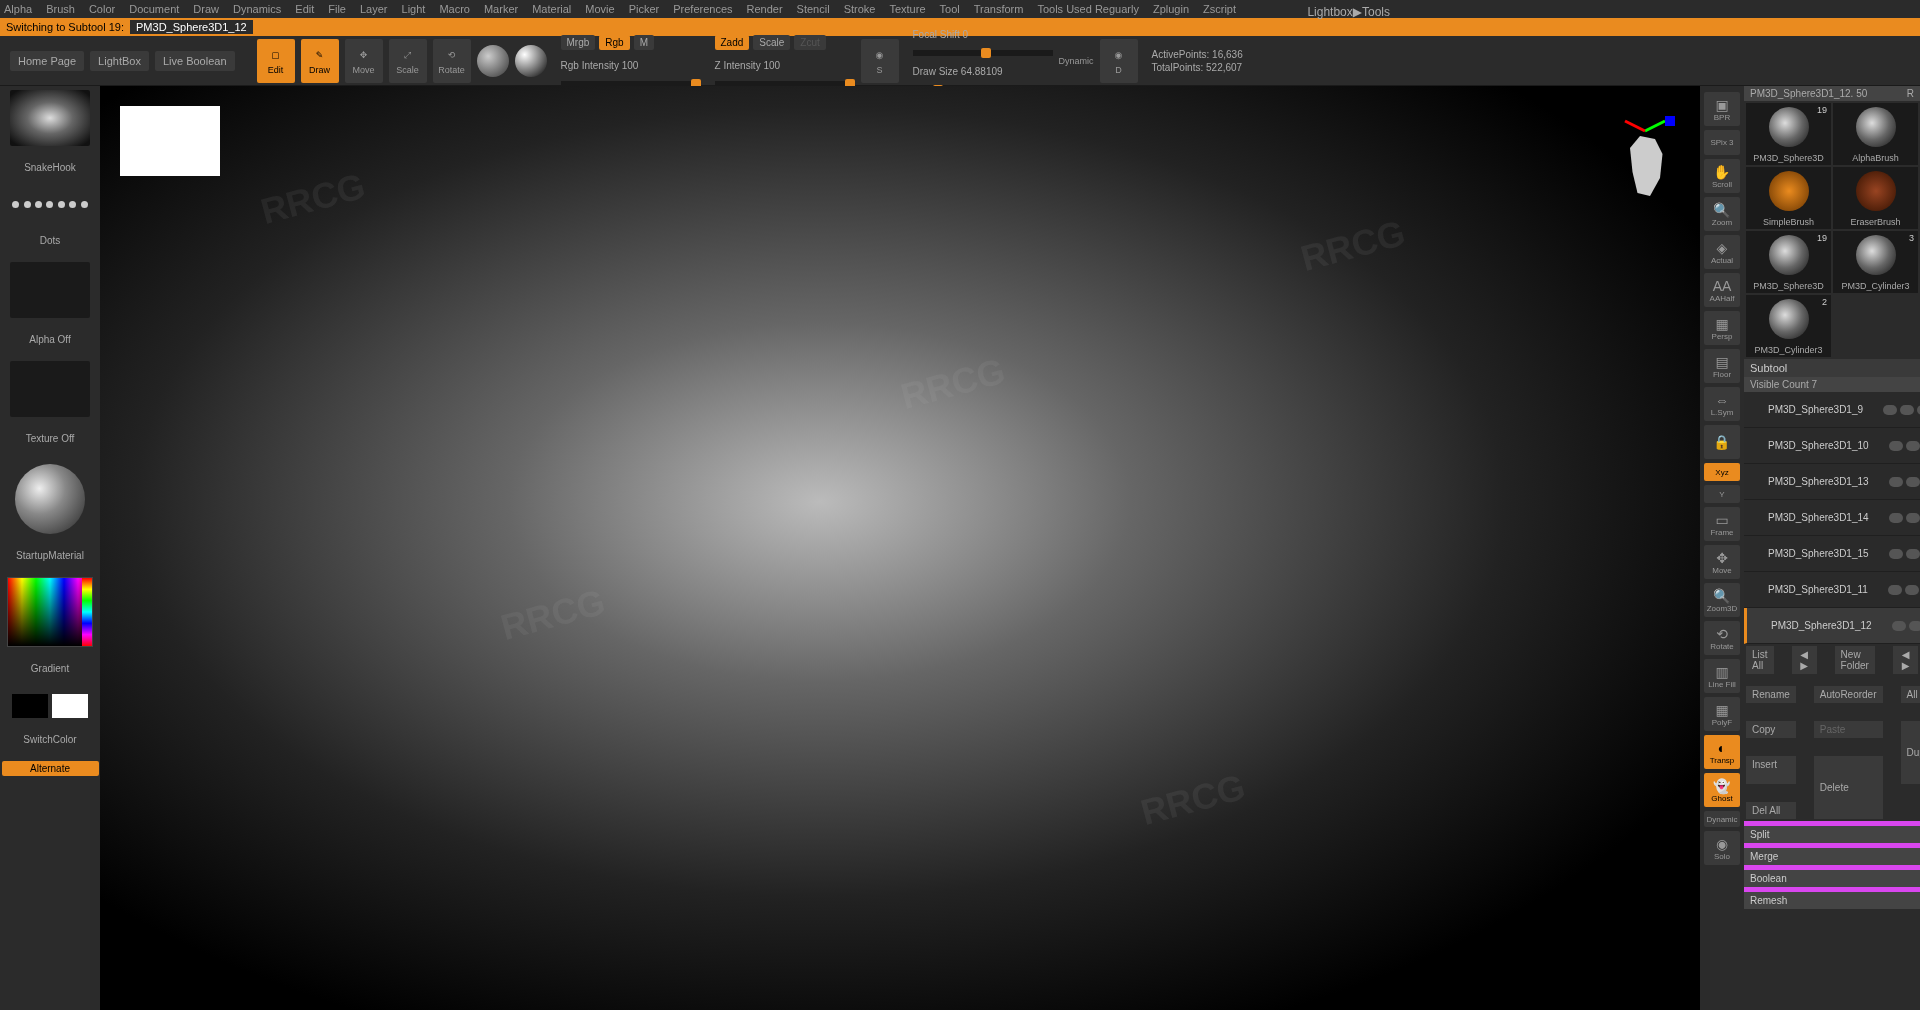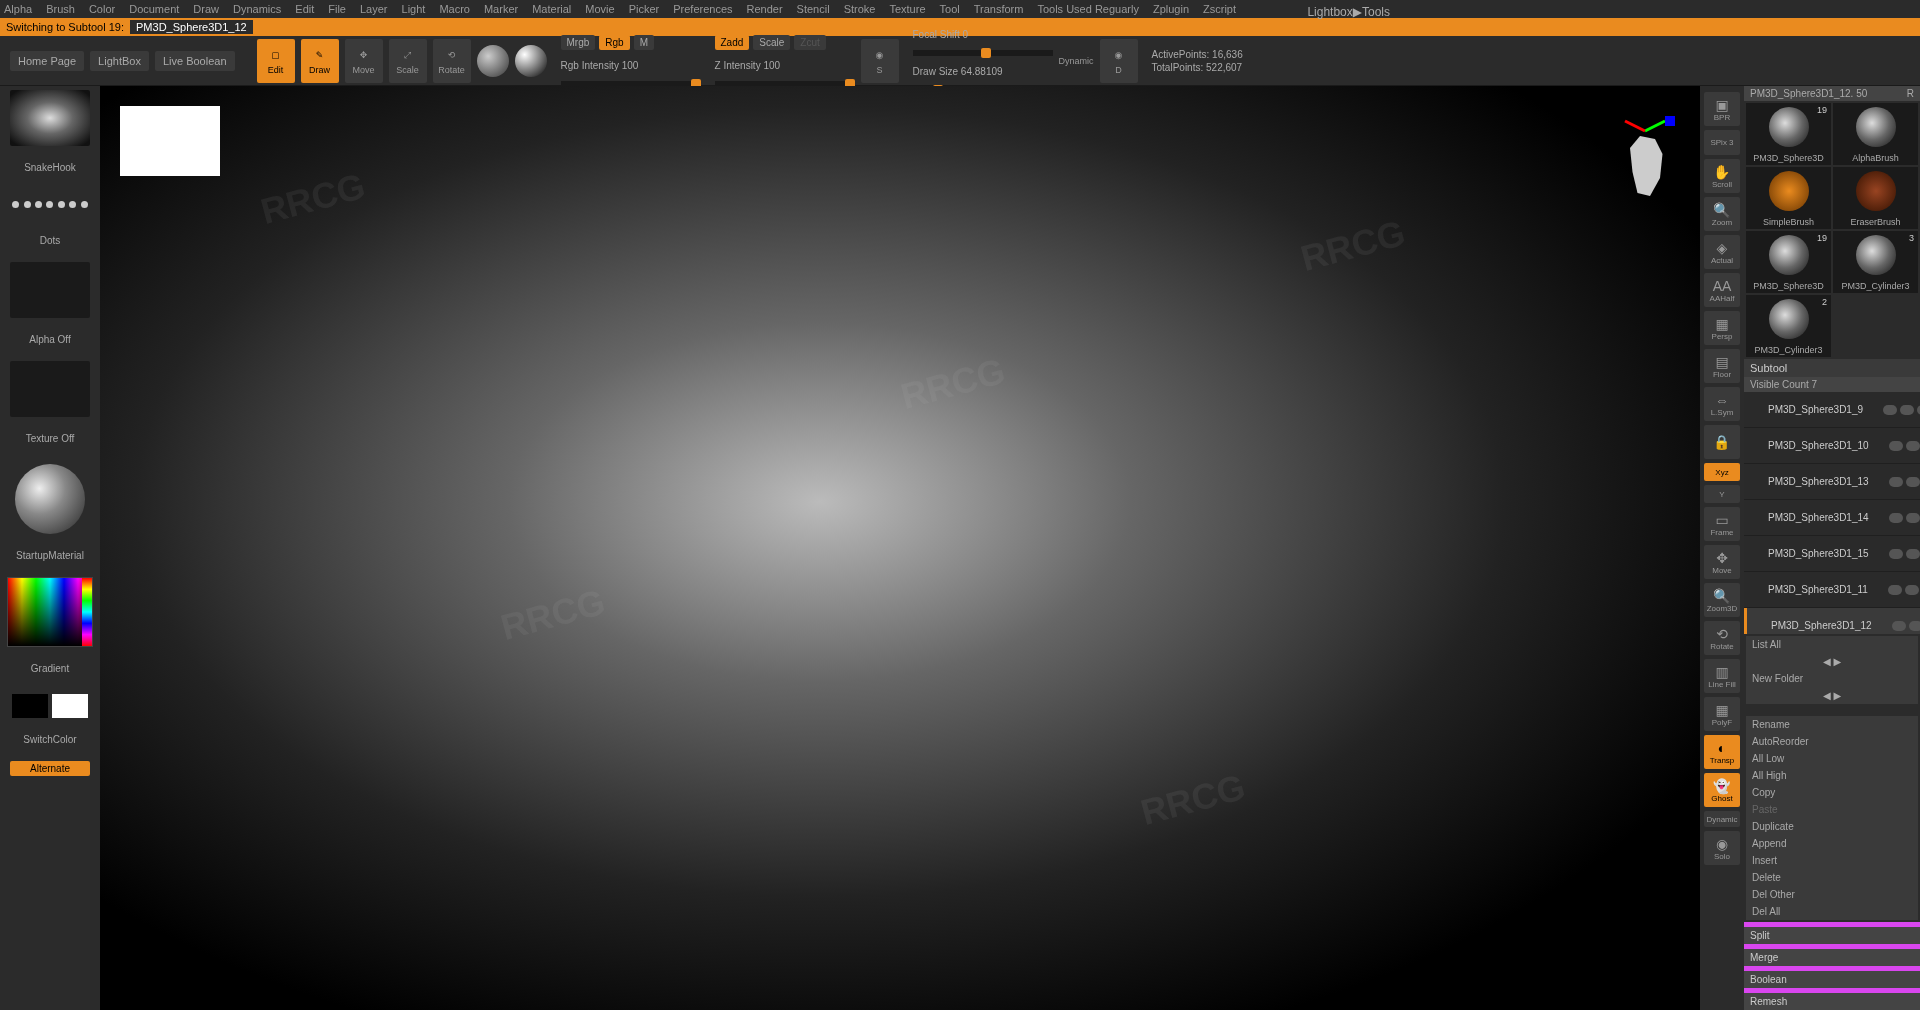--- a/index.html
+++ b/index.html
@@ -51,21 +51,21 @@
 .toolcell{background:#1a1a1a;height:62px;display:flex;flex-direction:column;align-items:center;justify-content:flex-end;font-size:9px;color:#aaa;position:relative;padding-bottom:2px}
 .toolcell .tc-ic{width:40px;height:40px;background:radial-gradient(circle at 40% 40%,#ddd,#666,#111);border-radius:50%;position:absolute;top:4px}
 .toolcell .cnt{position:absolute;top:2px;right:4px;color:#ccc;font-size:9px}
 .stlist{max-height:280px;overflow:hidden}
 .strow{height:36px;background:#2a2a2a;border-bottom:1px solid #1f1f1f;display:flex;align-items:center;padding:0 4px;gap:20px;position:relative}
 .strow.sel{background:#3a3a3a;border-left:3px solid #ea8b1f}
 .strow .stthumb{width:30px;height:26px;background:radial-gradient(circle at 40% 40%,#ccc,#333);border-radius:3px}
 .strow .stname{flex:1;font-size:10px;color:#ccc}
 .strow .eyes{display:flex;gap:3px}
 .strow .eye{width:14px;height:10px;background:#555;border-radius:5px}
-.btngrid{display:grid;grid-template-columns:1fr;gap:0;padding:2px}
+.btngrid{display:grid;grid-template-columns:1fr 1fr 1fr 1fr;gap:18px;padding:2px}
 .pbtn{background:#3a3a3a;padding:3px 6px;font-size:10px;color:#aaa;cursor:pointer}
 .pbtn.dis{color:#666}
 .sect{background:#444;padding:3px 6px;color:#ccc;cursor:pointer;border-top:5px solid #d946ef}
 </style>
 </head>
 <body>
 
 <div class="menubar">
   <span>Alpha</span>
   <span>Brush</span>
@@ -197,21 +197,21 @@
     <div class="thumblabel">StartupMaterial</div>
     <div class="colorpicker">
         <div class="hue"></div>
       </div>
     <div class="thumblabel">Gradient</div>
     <div class="swatches">
       <div class="sw" style="background:#000"></div>
       <div class="sw" style="background:#fff"></div>
     </div>
     <div class="thumblabel">SwitchColor</div>
-    <div class="btn small orange" style="width:80px;text-align:right">Alternate</div>
+    <div class="btn small orange" style="width:97px;text-align:right">Alternate</div>
   </div>
 
   <div class="canvas">
     <div class="skull"></div>
     <div class="backrect"></div>
     <div class="axisref">
       <svg width="70" height="20" style="position:absolute;top:0;right:0">
         <line x1="35" y1="15" x2="55" y2="5" stroke="#0f0" stroke-width="3"></line>
         <line x1="35" y1="15" x2="15" y2="5" stroke="#f00" stroke-width="3"></line>
         <rect x="55" y="0" width="10" height="10" fill="#00f"></rect>

